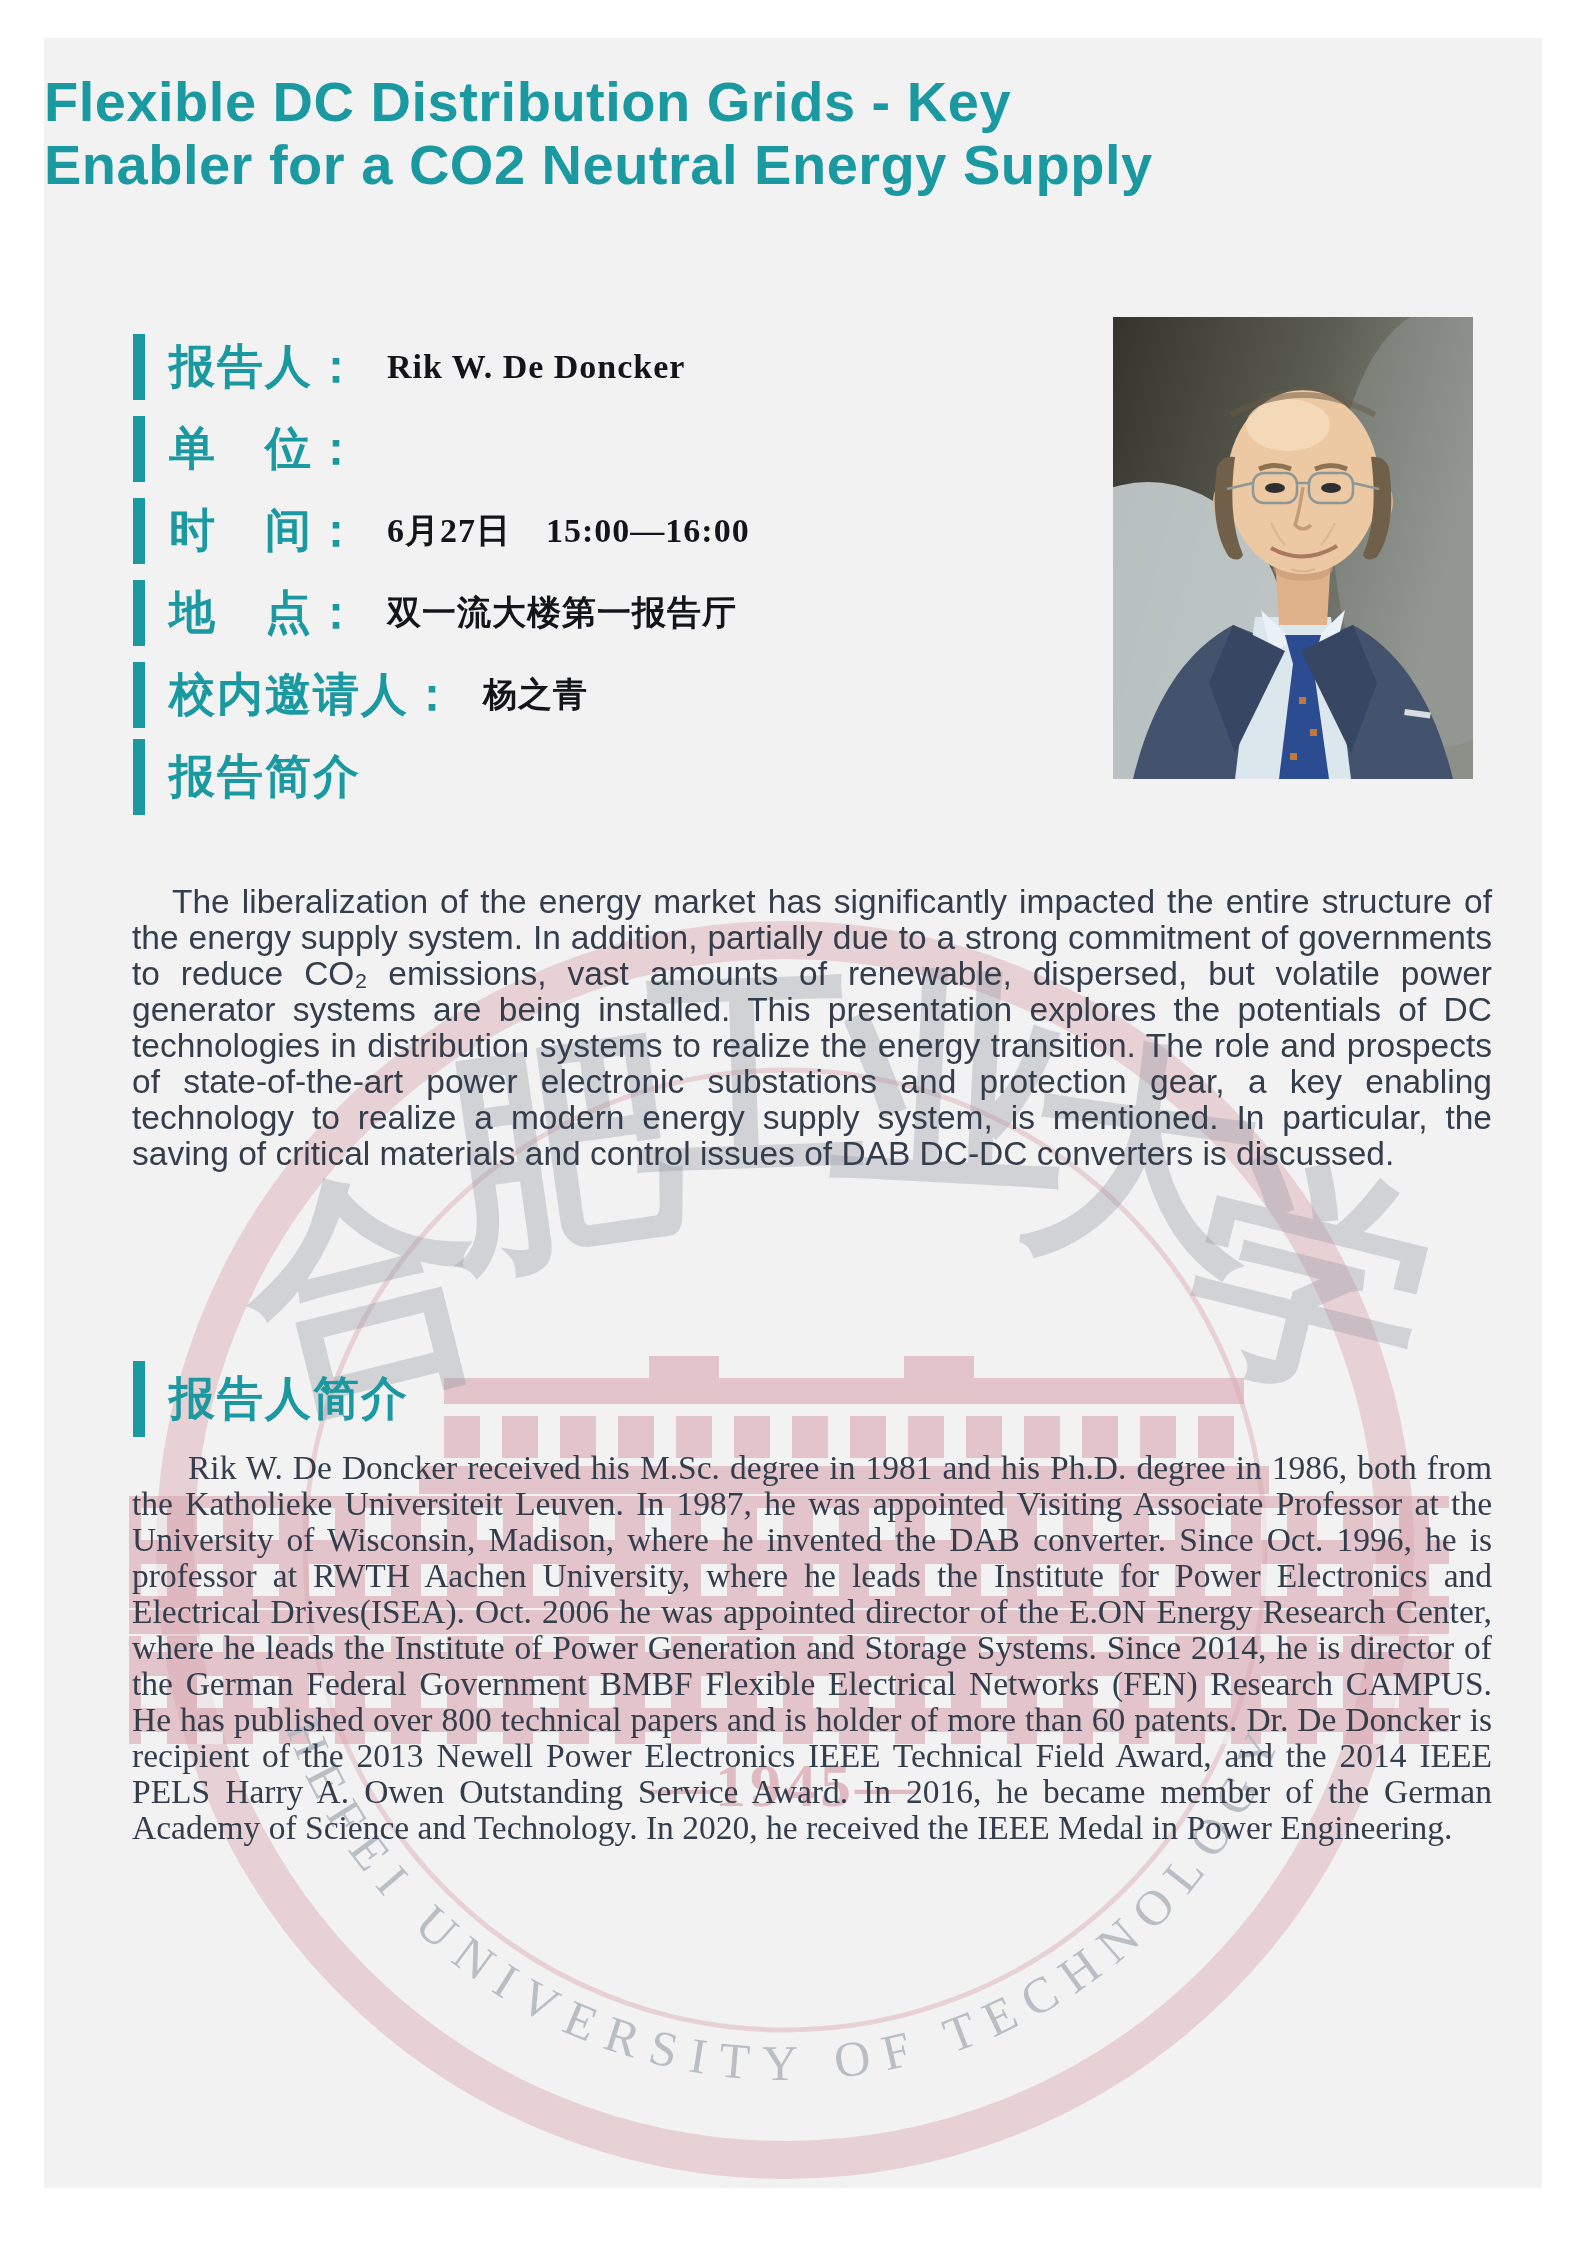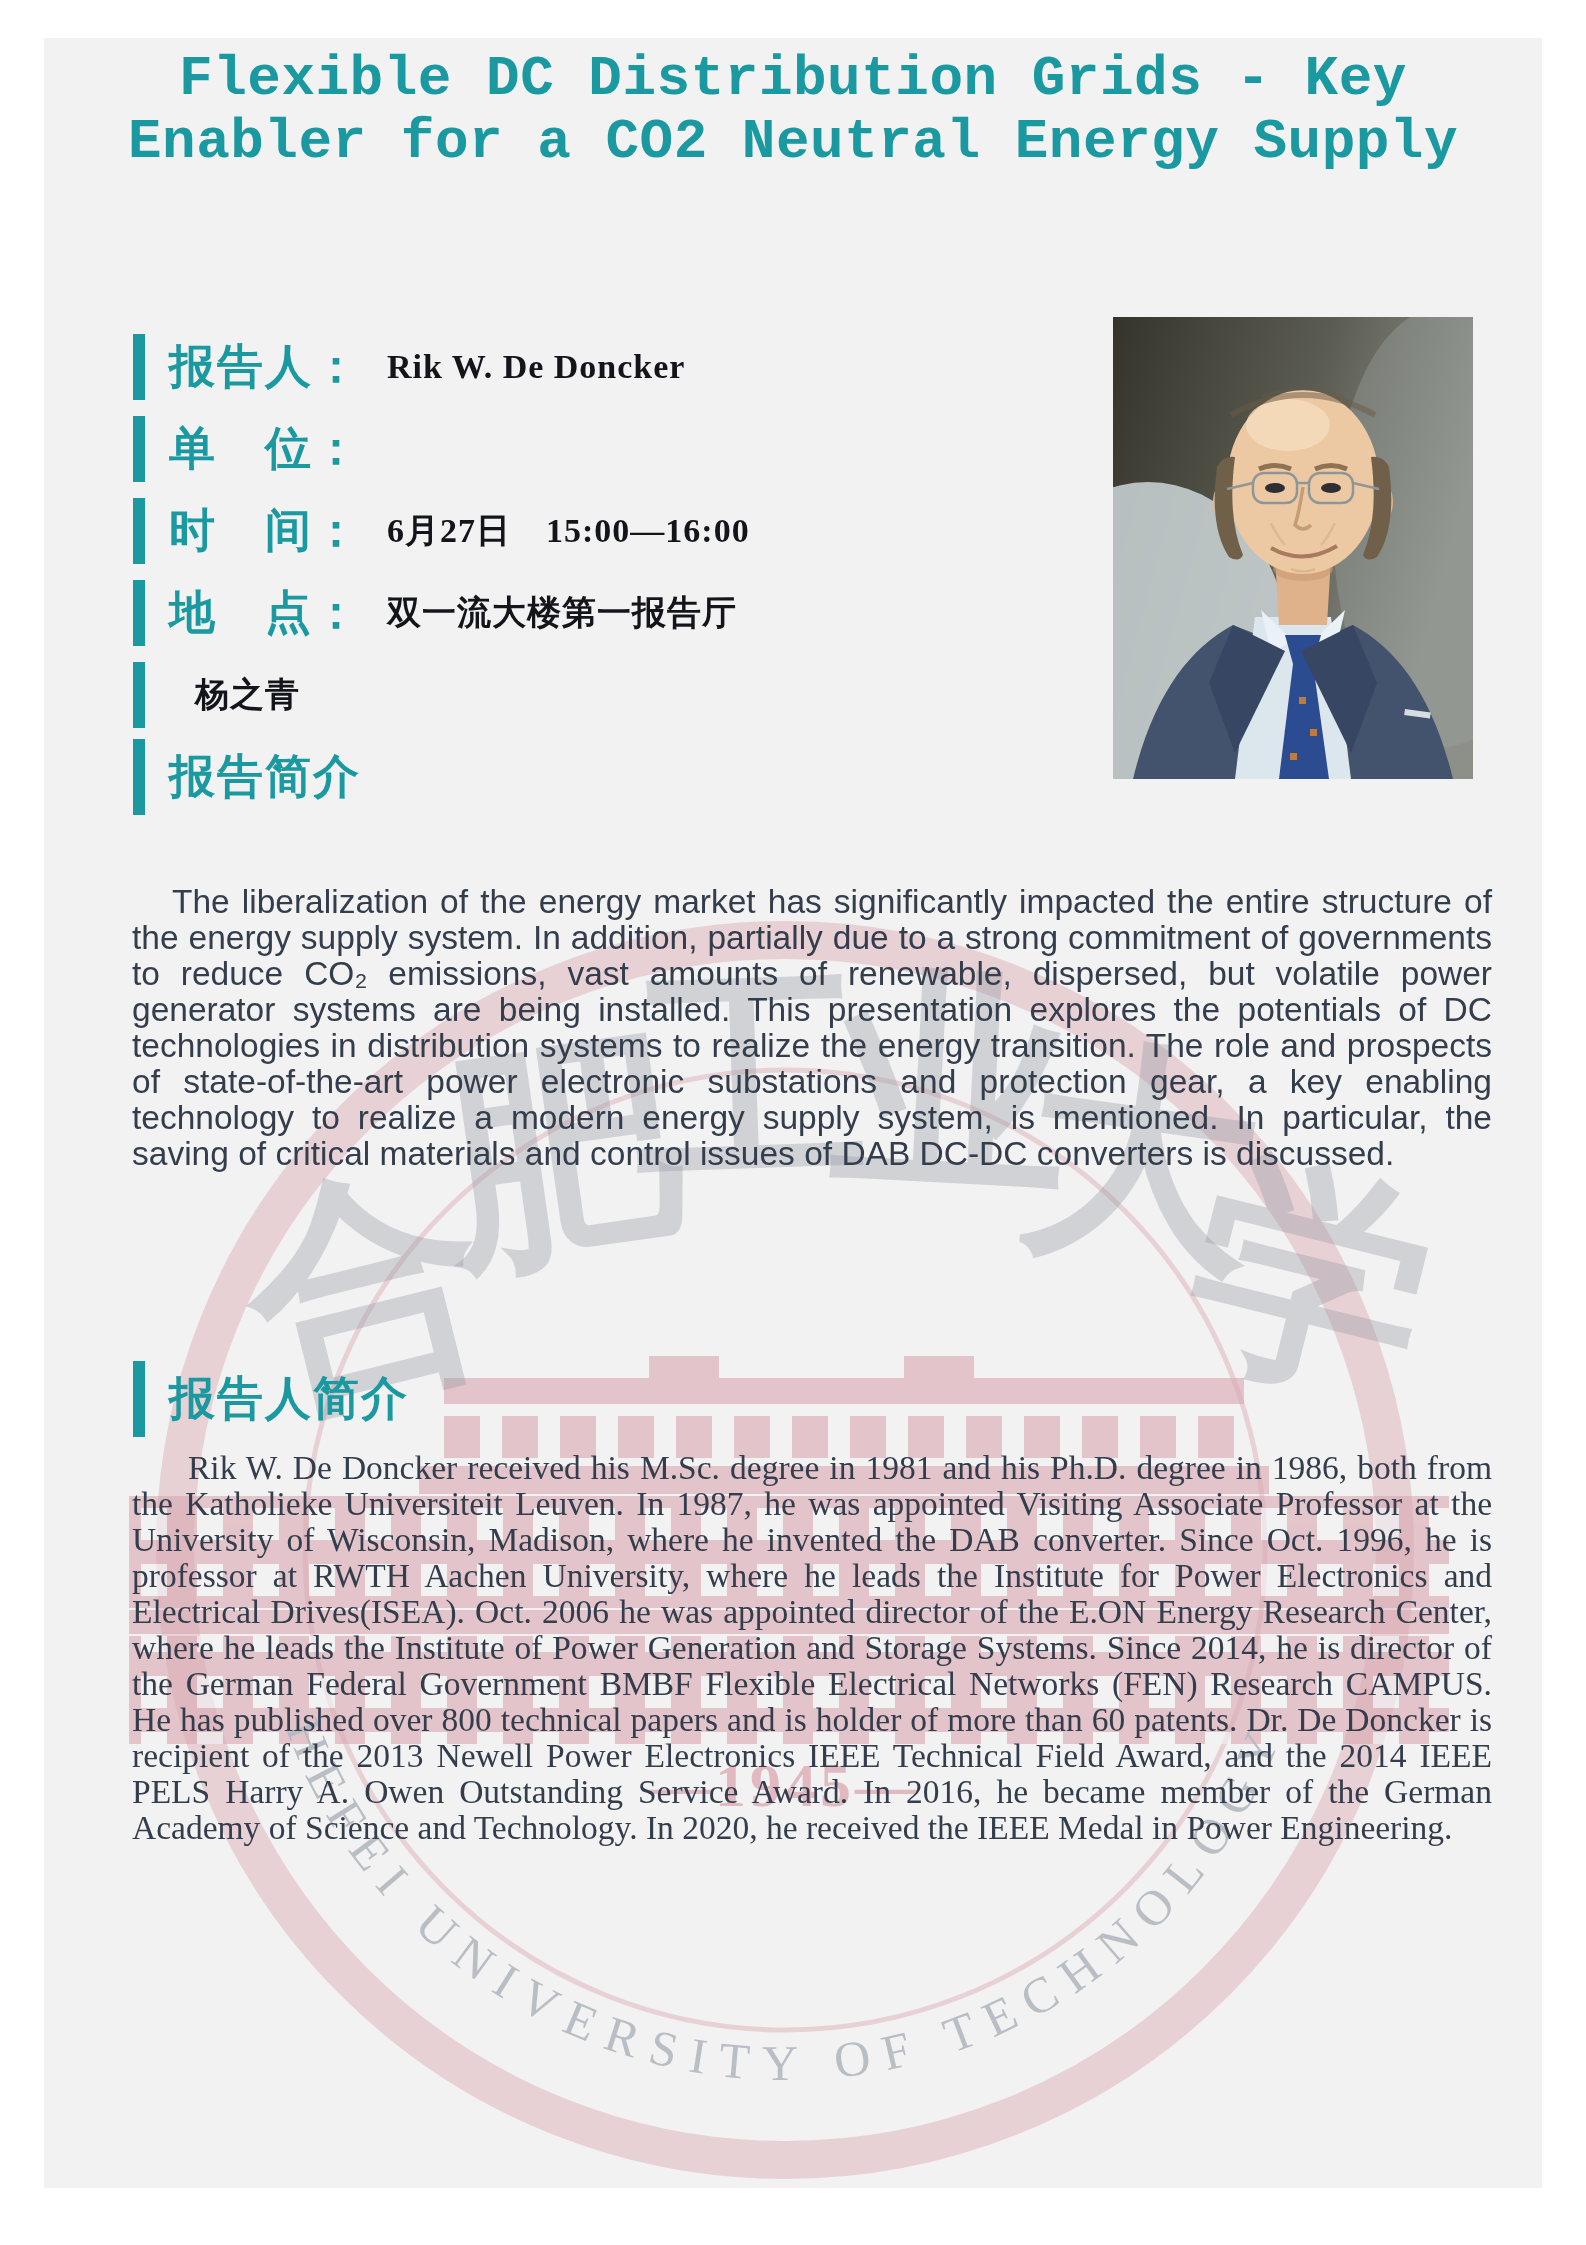--- a/index.html
+++ b/index.html
@@ -19,23 +19,23 @@
   .calli{
     position:absolute;
     font-family:"Liberation Serif","DejaVu Serif",serif;
     font-size:235px;font-weight:700;
     color:rgba(143,150,158,0.34);
     line-height:1;
   }
 
   
   .title{
-    position:absolute;top:10px;left:0;width:100%;
-    text-align:center;color:var(--teal);
-    font-family:Liberation Mono, monospace;
+    position:absolute;top:32px;left:0;width:100%;
+    text-align:left;color:var(--teal);
+    font-family:Liberation Sans, sans-serif;
     font-weight:700;font-size:56px;line-height:63px;
     letter-spacing:0.5px;
   }
 
   
   .info-row{
     position:absolute;left:89px;height:74px;
     display:flex;align-items:center;
   }
   .vbar{
@@ -139,20 +139,21 @@
       <span class="ilabel">时　间：</span>
       <span class="ivalue">6月27日　15:00—16:00</span>
     </div>
     <div class="info-row" style="top:538px">
       <span class="vbar"></span>
       <span class="ilabel">地　点：</span>
       <span class="ivalue">双一流大楼第一报告厅</span>
     </div>
     <div class="info-row" style="top:620px">
       <span class="vbar"></span>
+      <span class="ilabel">校内邀请人：</span>
       <span class="ivalue">杨之青</span>
     </div>
 
     <div class="info-row heading-row" style="top:702px">
       <span class="vbar"></span>
       <span class="ilabel">报告简介</span>
     </div>
     <p class="para" id="para1">The liberalization of the energy market has significantly impacted the entire structure of the energy supply system. In addition, partially due to a strong commitment of governments to reduce CO₂ emissions, vast amounts of renewable, dispersed, but volatile power generator systems are being installed. This presentation explores the potentials of DC technologies in distribution systems to realize the energy transition. The role and prospects of state-of-the-art power electronic substations and protection gear, a key enabling technology to realize a modern energy supply system, is mentioned. In particular, the saving of critical materials and control issues of DAB DC-DC converters is discussed.</p>
 
     <div class="info-row heading-row" style="top:1324px">

